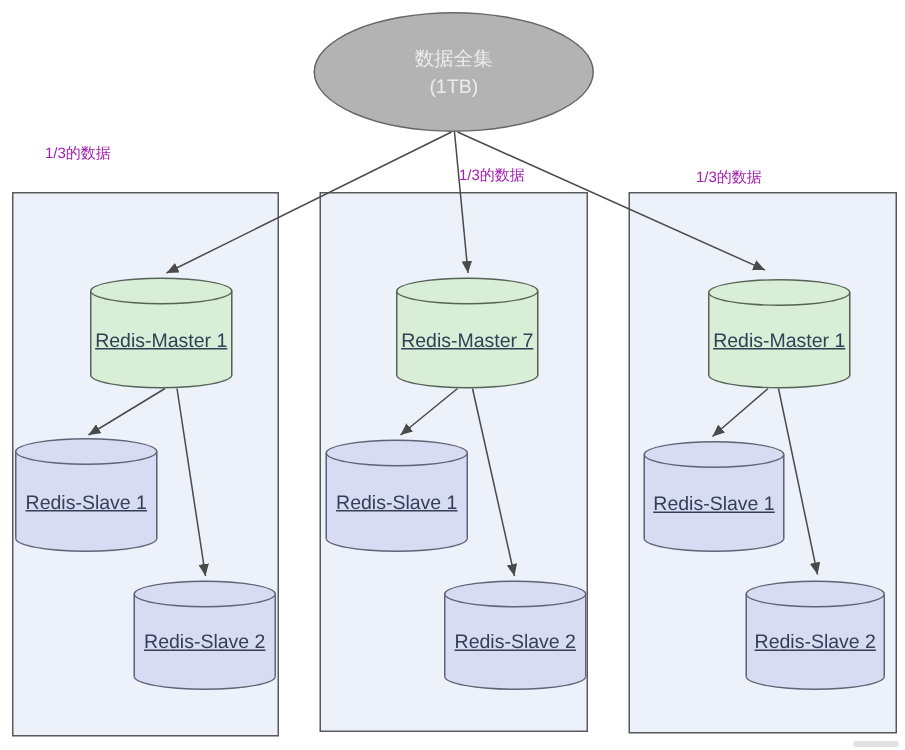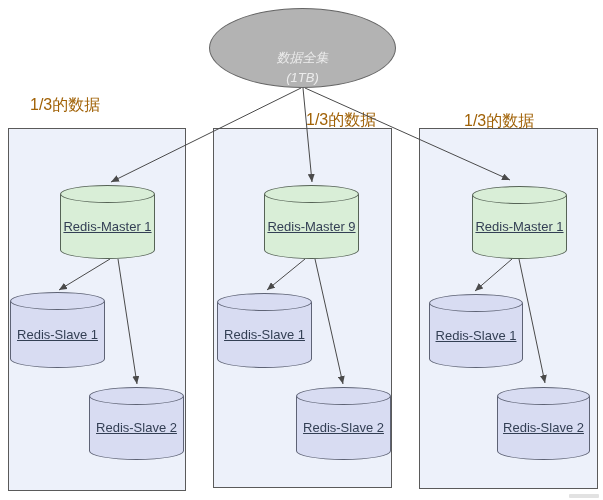--- a/index.html
+++ b/index.html
@@ -6,28 +6,28 @@
   .stage{
     position:relative;width:603px;height:500px;background:#ffffff;overflow:hidden;
     font-family:"Liberation Sans", sans-serif;
   }
   
   .shard{
     position:absolute;z-index:1;
     background:#edf1fa;border:1px solid #5a5a5a;box-sizing:border-box;
   }
   .shard-label{
-    position:absolute;z-index:1;font-size:16px;color:#a16207;white-space:nowrap;
+    position:absolute;z-index:1;font-size:10px;color:#a21caf;white-space:nowrap;
   }
   
   .dataset{
     position:absolute;z-index:3;left:209px;top:8px;width:187px;height:80px;
     background:#b3b3b3;border:1px solid #666666;border-radius:50%;box-sizing:border-box;
-    display:flex;flex-direction:column;align-items:center;justify-content:flex-end;
-    color:#ececec;font-size:13px;line-height:1.5;font-style:italic;
+    display:flex;flex-direction:column;align-items:center;justify-content:center;
+    color:#ececec;font-size:13px;line-height:1.5;
   }
   
   .cyl{position:absolute;z-index:3;}
   .cyl .cap-bottom{position:absolute;left:0;right:0;bottom:0;height:18px;border-radius:50%;border:1px solid;box-sizing:border-box;}
   .cyl .body{position:absolute;left:0;right:0;top:9px;bottom:9px;border-left:1px solid;border-right:1px solid;box-sizing:border-box;}
   .cyl .cap-top{position:absolute;left:0;right:0;top:0;height:18px;border-radius:50%;border:1px solid;box-sizing:border-box;}
   .cyl .cyl-label{
     position:absolute;left:0;right:0;top:16px;bottom:8px;
     display:flex;align-items:center;justify-content:center;
     font-size:13px;color:#333f54;white-space:nowrap;text-decoration:underline;
@@ -97,21 +97,21 @@
     <div class="cap-bottom"></div>
     <div class="body"></div>
     <div class="cap-top"></div>
     <span class="cyl-label">Redis-Slave 2</span>
   </div>
 
   <div class="cyl master" style="left:264px;top:185px;width:95px;height:74px">
     <div class="cap-bottom"></div>
     <div class="body"></div>
     <div class="cap-top"></div>
-    <span class="cyl-label">Redis-Master 9</span>
+    <span class="cyl-label">Redis-Master 7</span>
   </div>
   <div class="cyl slave" style="left:217px;top:293px;width:95px;height:75px">
     <div class="cap-bottom"></div>
     <div class="body"></div>
     <div class="cap-top"></div>
     <span class="cyl-label">Redis-Slave 1</span>
   </div>
   <div class="cyl slave" style="left:296px;top:387px;width:95px;height:73px">
     <div class="cap-bottom"></div>
     <div class="body"></div>

